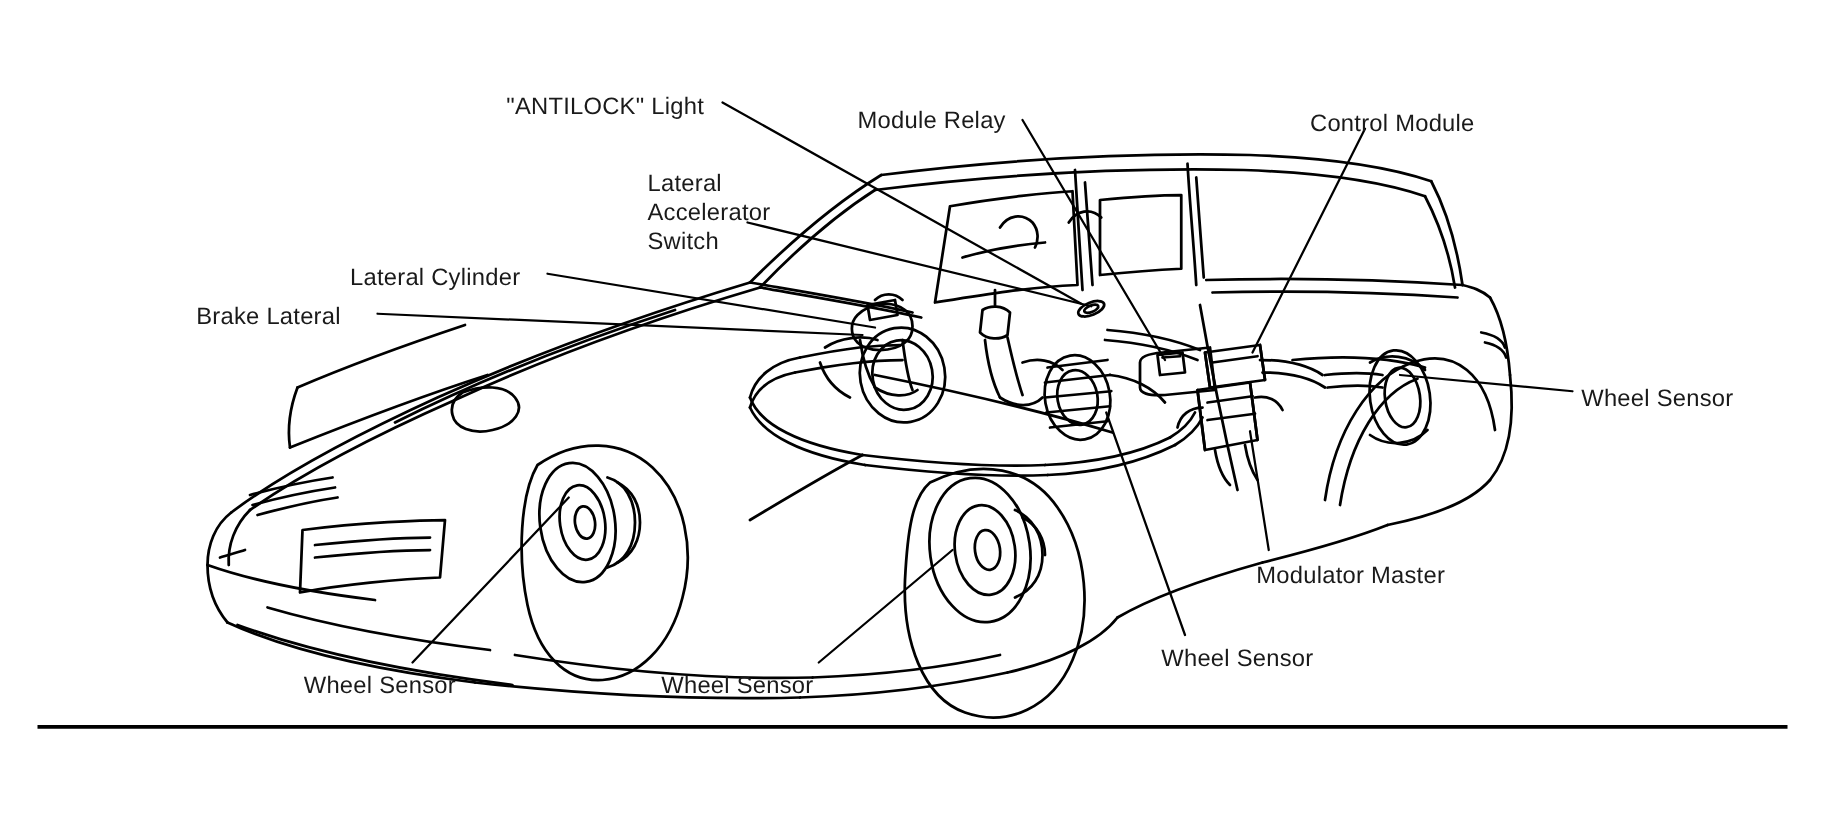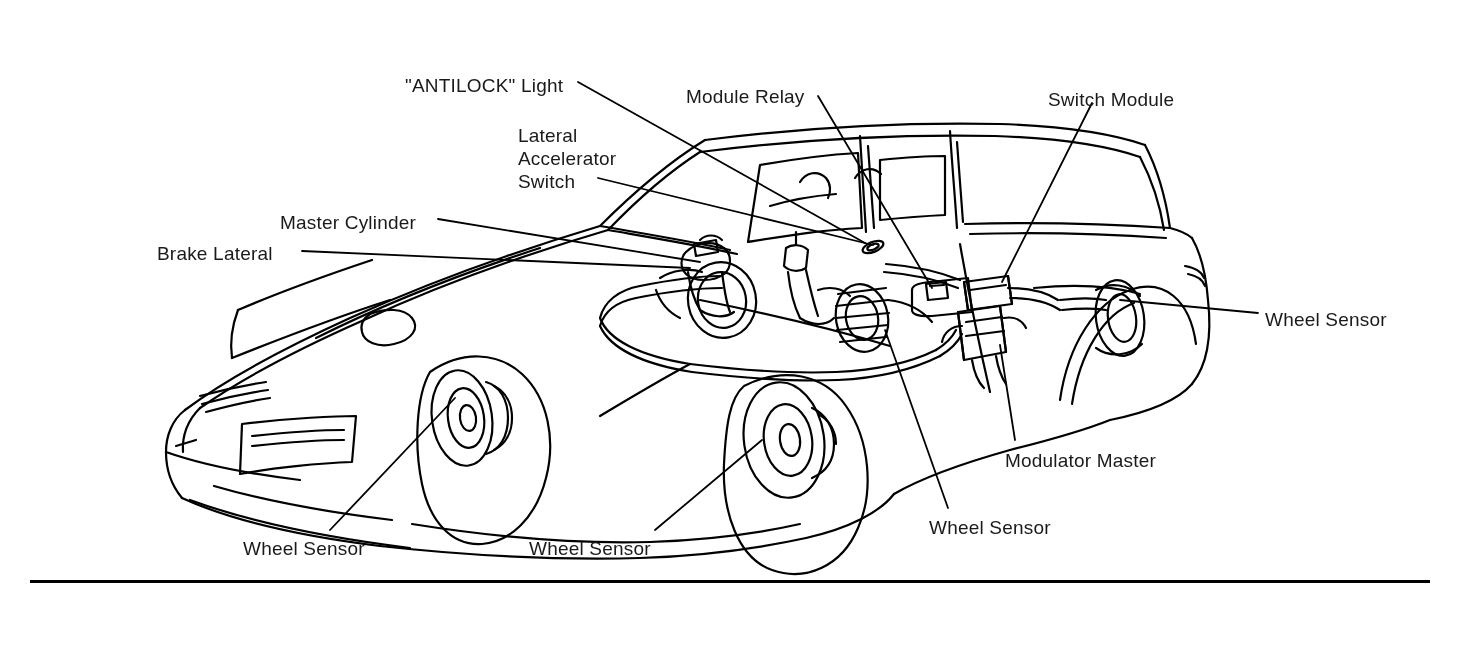--- a/index.html
+++ b/index.html
@@ -246,25 +246,25 @@
         <line x1="330" y1="530" x2="455" y2="398"></line>
         <line x1="655" y1="530" x2="762" y2="440"></line>
       </g>
   </svg>
 
   <div class="hr"></div>
 
   <div id="label-layer">
       <div class="label" style="left: 405px; top: 74px;">"ANTILOCK" Light</div>
       <div class="label" style="left: 686px; top: 85px; text-align: center;">Module Relay</div>
-      <div class="label" style="left: 1048px; top: 88px;">Switch Module</div>
-      <div class="label" style="left: 518px; top: 124px;">Lateral
+      <div class="label" style="left: 1048px; top: 88px;">Control Module</div>
+      <div class="label" style="left: 518px; top: 136px;">Lateral
 Accelerator
 Switch</div>
-      <div class="label" style="left: 280px; top: 211px;">Master Cylinder</div>
+      <div class="label" style="left: 280px; top: 211px;">Lateral Cylinder</div>
       <div class="label" style="left: 157px; top: 242px;">Brake Lateral</div>
       <div class="label" style="left: 1265px; top: 308px;">Wheel Sensor</div>
       <div class="label" style="left: 1005px; top: 449px;">Modulator Master</div>
       <div class="label" style="left: 929px; top: 516px;">Wheel Sensor</div>
       <div class="label" style="left: 243px; top: 537px;">Wheel Sensor</div>
       <div class="label" style="left: 529px; top: 537px;">Wheel Sensor</div>
     </div>
 
 </div>
 

